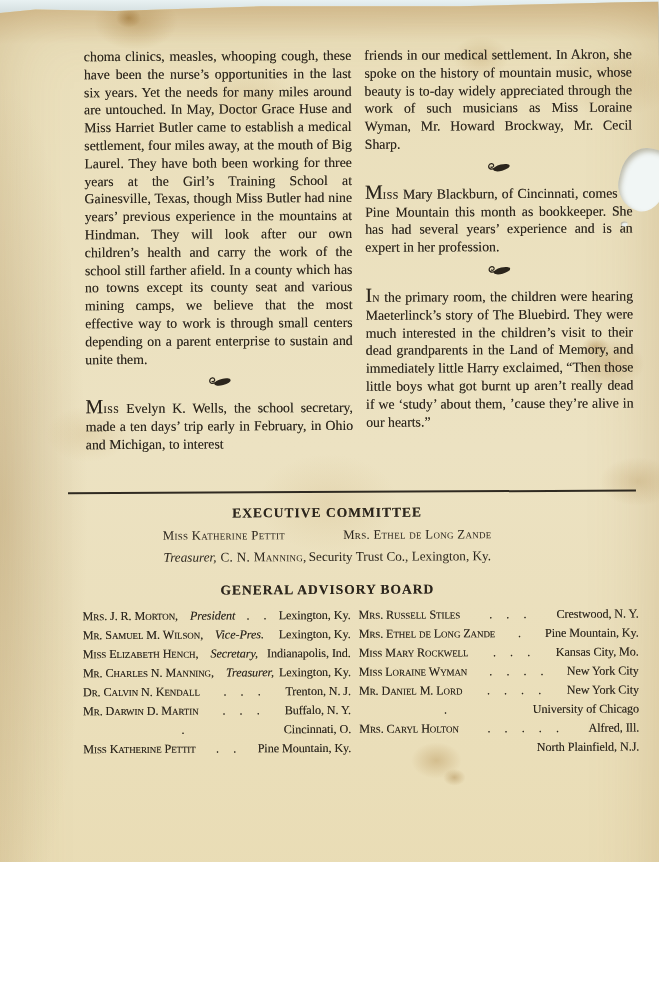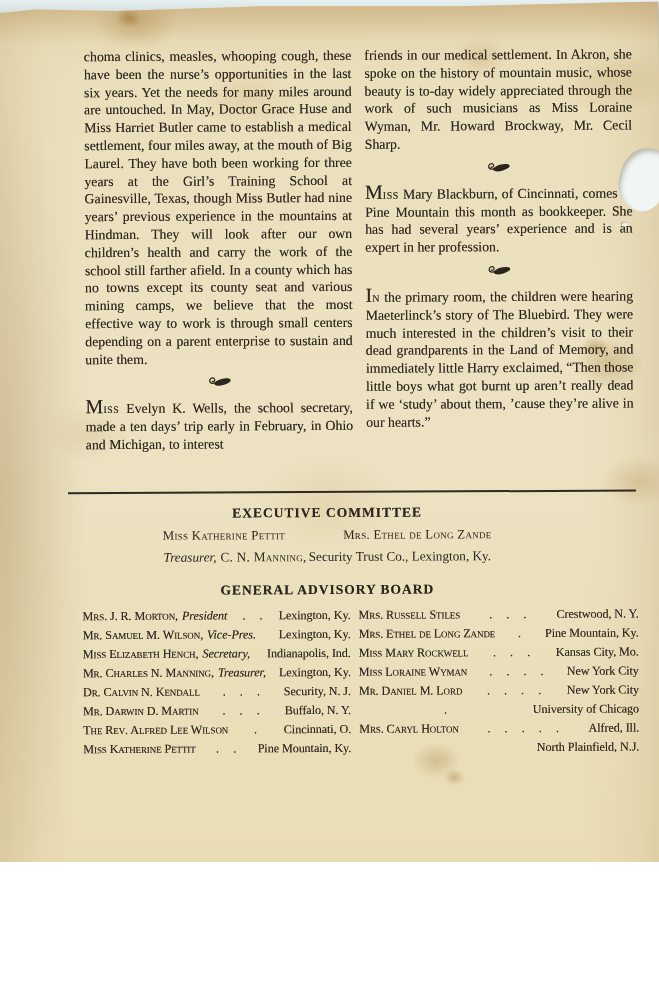--- a/index.html
+++ b/index.html
@@ -64,21 +64,21 @@
   .board{position:absolute;left:84px;top:603px;width:556px;display:flex;gap:8px;}
   .bcol{display:flex;flex-direction:column;}
   .bleft{width:268px;}
   .bright{width:280px;}
   .brow{
     display:flex;align-items:baseline;white-space:nowrap;overflow:hidden;
     font-size:12.2px;line-height:19px;letter-spacing:-0.1px;
     text-shadow:0 0 0.4px rgba(43,37,28,0.5);
   }
   .brow .nm{font-variant:small-caps;}
-  .brow .role{margin-left:4px;}
+  .brow .role{margin-left:12px;}
   .brow .role:empty{display:none;}
   .brow .dots{flex:1;text-align:center;word-spacing:9px;letter-spacing:1px;min-width:4px;overflow:hidden;}
   .brow .pl{text-align:left;}
   .pagenum{
     position:absolute;left:0;top:876px;width:100%;text-align:center;
     font-size:14.5px;font-weight:bold;letter-spacing:2px;
   }
 </style>
 </head>
 <body>
@@ -154,29 +154,28 @@
           </div>
         <div class="brow">
             <span class="nm">Mr. Charles N. Manning,</span>
             <i class="role">Treasurer,</i>
             <span class="dots"></span>
             <span class="pl">Lexington, Ky.</span>
           </div>
         <div class="brow">
             <span class="nm">Dr. Calvin N. Kendall</span>
             <span class="dots">. . .</span>
-            <span class="pl">Security, N. J.</span>
+            <span class="pl">Trenton, N. J.</span>
           </div>
         <div class="brow">
             <span class="nm">Mr. Darwin D. Martin</span>
             <span class="dots">. . .</span>
             <span class="pl">Buffalo, N. Y.</span>
           </div>
         <div class="brow">
-            <span class="nm">The Rev. Alfred Lee Wilson</span>
             <span class="dots">.</span>
             <span class="pl">Cincinnati, O.</span>
           </div>
         <div class="brow">
             <span class="nm">Miss Katherine Pettit</span>
             <span class="dots">. .</span>
             <span class="pl">Pine Mountain, Ky.</span>
           </div>
       </div>
       <div class="bcol bright">

